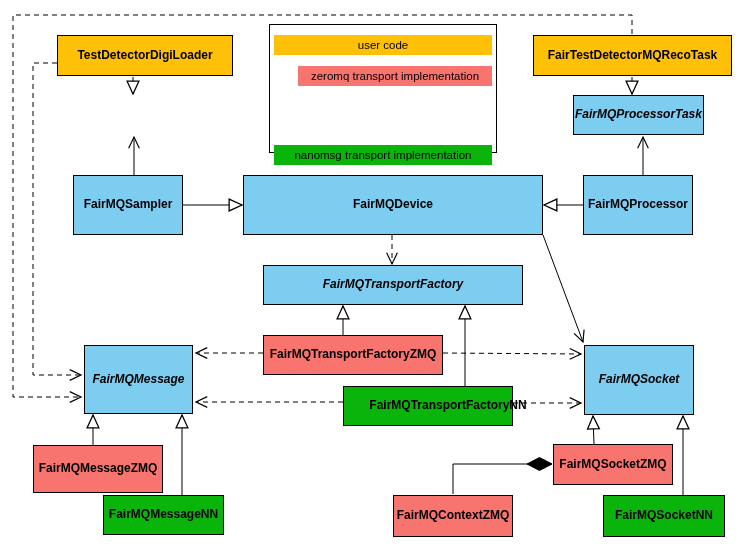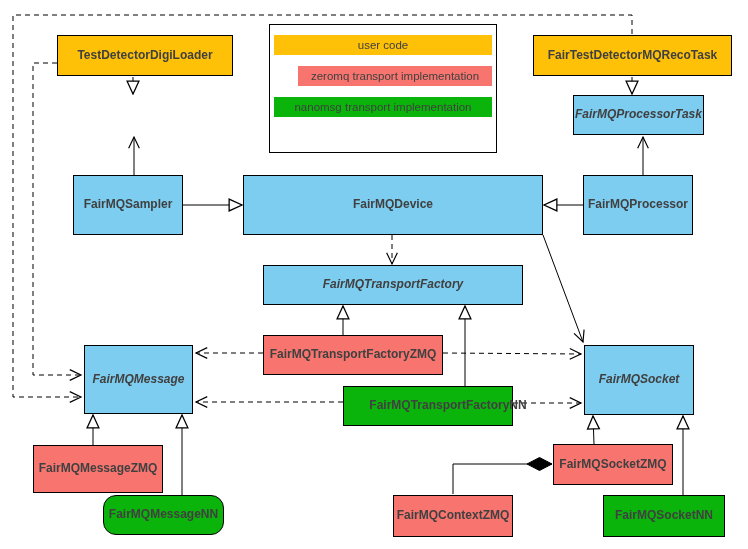--- a/index.html
+++ b/index.html
@@ -1,18 +1,18 @@
 <!DOCTYPE html>
 <html><head>
 <meta charset="utf-8">
 <style>
   html,body{margin:0;padding:0;background:#fff;}
   .canvas{
     position:relative;width:748px;height:549px;background:#fff;overflow:hidden;
-    font-family:"Liberation Sans",sans-serif;color:#404040;
+    font-family:"Liberation Sans",sans-serif;color:#000000;
   }
   .edges{position:absolute;left:0;top:0;width:748px;height:549px;}
   .edge{stroke:#000;stroke-width:1;fill:none;}
   .edge.dashed{stroke-dasharray:5,4;}
   .node{
     position:absolute;display:flex;align-items:center;justify-content:center;
     border:1px solid #000;box-sizing:border-box;
     font-size:12px;font-weight:bold;text-align:center;line-height:1.1;
   }
   .node.abstract{font-style:italic;}
@@ -66,33 +66,33 @@
     <line class="edge dashed" x1="513" y1="403" x2="581" y2="403" marker-end="url(#vee)"></line>
     <path class="edge dashed" d="M57,63 H33 V375 H81" marker-end="url(#vee)"></path>
     <path class="edge dashed" d="M632,34 V15 H13 V397 H81" marker-end="url(#vee)"></path>
 
     <path class="edge" d="M453,494 V464 H552" marker-end="url(#dia)"></path>
   </svg>
 
   <div class="legend">
     <div class="legend-row" style="background-color: rgb(255, 193, 7);">user code</div>
     <div class="legend-row" style="background-color: rgb(248, 117, 111); margin-left: 24px;">zeromq transport implementation</div>
-    <div class="legend-row" style="background-color: rgb(11, 180, 11);">nanomsg transport implementation</div>
+    <div class="legend-row" style="background-color: rgb(11, 180, 11); margin-top: 48px;">nanomsg transport implementation</div>
   </div>
 
   <div class="node" style="left: 57px; top: 35px; width: 176px; height: 41px; background-color: rgb(255, 193, 7);">TestDetectorDigiLoader</div>
   <div class="node" style="left: 533px; top: 35px; width: 199px; height: 41px; background-color: rgb(255, 193, 7);">FairTestDetectorMQRecoTask</div>
   <div class="node abstract" style="left: 573px; top: 95px; width: 131px; height: 40px; background-color: rgb(125, 205, 241);">FairMQProcessorTask</div>
   <div class="node" style="left: 73px; top: 175px; width: 110px; height: 60px; background-color: rgb(125, 205, 241);">FairMQSampler</div>
   <div class="node" style="left: 243px; top: 175px; width: 300px; height: 60px; background-color: rgb(125, 205, 241);">FairMQDevice</div>
   <div class="node" style="left: 583px; top: 175px; width: 110px; height: 60px; background-color: rgb(125, 205, 241);">FairMQProcessor</div>
   <div class="node abstract" style="left: 263px; top: 265px; width: 260px; height: 40px; background-color: rgb(125, 205, 241);">FairMQTransportFactory</div>
   <div class="node" style="left: 263px; top: 335px; width: 180px; height: 40px; background-color: rgb(248, 117, 111);">FairMQTransportFactoryZMQ</div>
   <div class="node" style="left: 343px; top: 386px; width: 170px; height: 40px; background-color: rgb(11, 180, 11); padding-left: 40px;">FairMQTransportFactoryNN</div>
   <div class="node abstract" style="left: 84px; top: 345px; width: 109px; height: 69px; background-color: rgb(125, 205, 241);">FairMQMessage</div>
   <div class="node abstract" style="left: 584px; top: 345px; width: 110px; height: 70px; background-color: rgb(125, 205, 241);">FairMQSocket</div>
   <div class="node" style="left: 33px; top: 445px; width: 130px; height: 48px; background-color: rgb(248, 117, 111);">FairMQMessageZMQ</div>
-  <div class="node" style="left: 103px; top: 495px; width: 121px; height: 40px; background-color: rgb(11, 180, 11); border-radius: 13px;">FairMQMessageNN</div>
+  <div class="node" style="left: 103px; top: 495px; width: 121px; height: 40px; background-color: rgb(11, 180, 11);">FairMQMessageNN</div>
   <div class="node" style="left: 553px; top: 444px; width: 120px; height: 41px; background-color: rgb(248, 117, 111);">FairMQSocketZMQ</div>
   <div class="node" style="left: 393px; top: 495px; width: 120px; height: 42px; background-color: rgb(248, 117, 111);">FairMQContextZMQ</div>
   <div class="node" style="left: 603px; top: 495px; width: 122px; height: 42px; background-color: rgb(11, 180, 11);">FairMQSocketNN</div>
 
 </div>
 
 </body></html>

